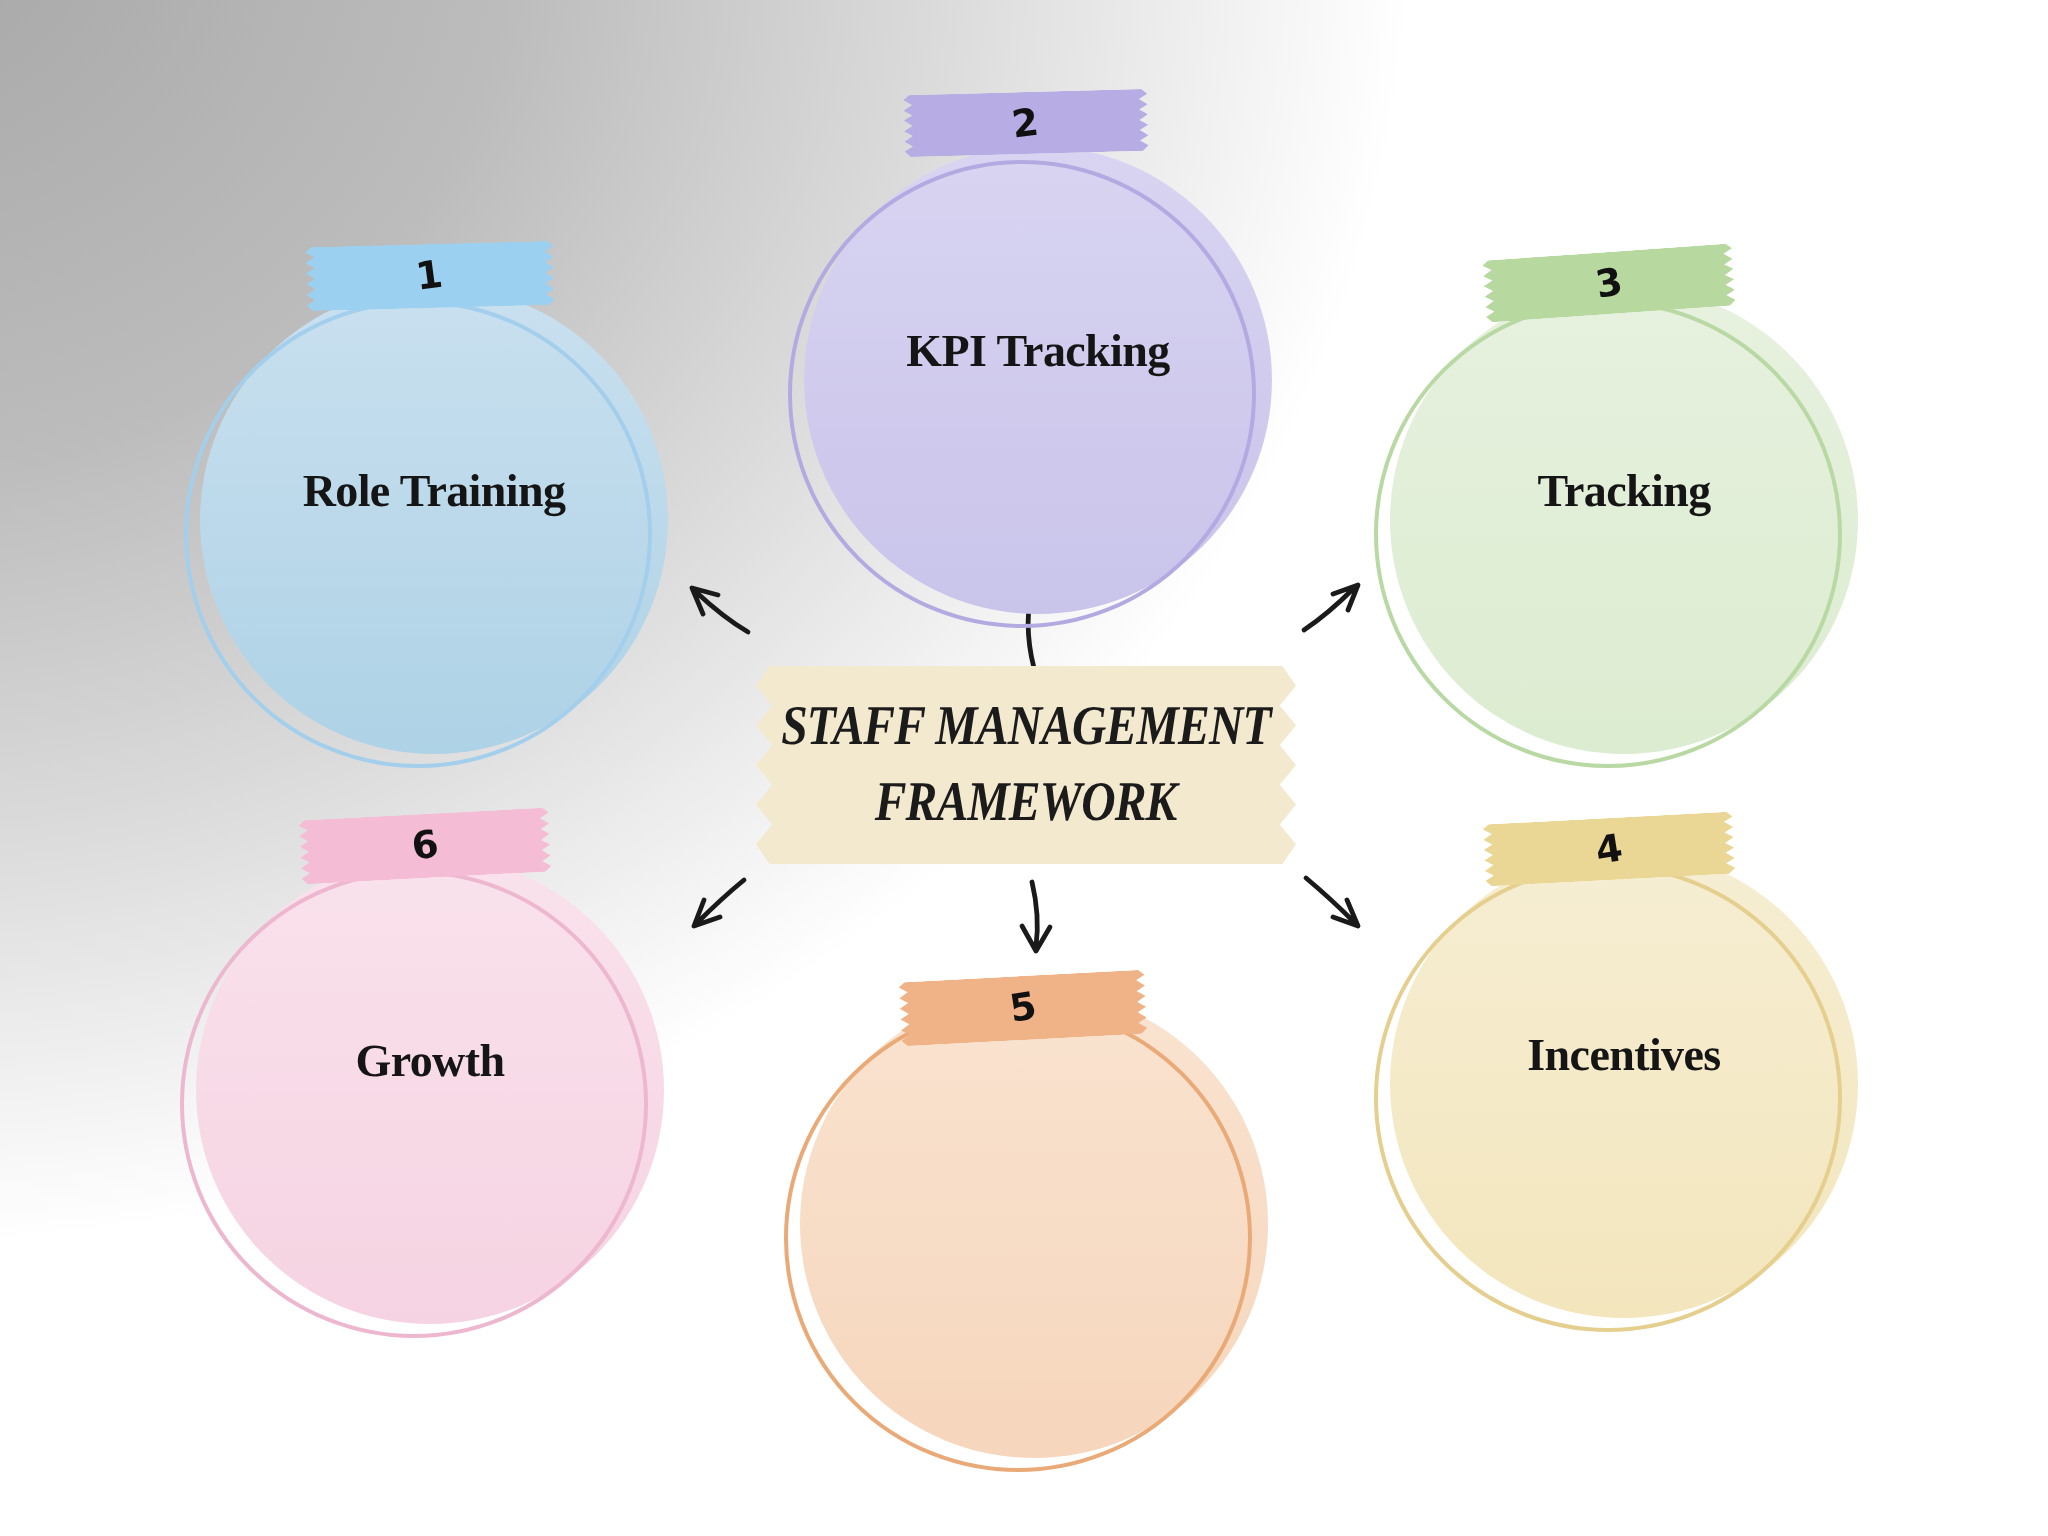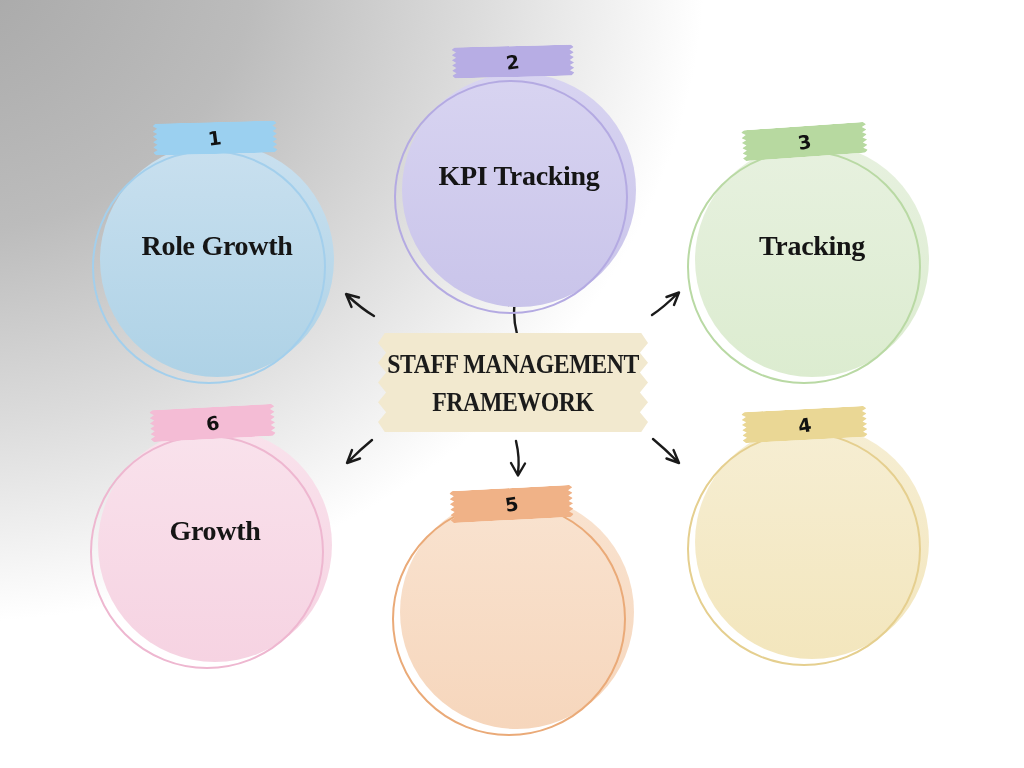--- a/index.html
+++ b/index.html
@@ -18,21 +18,21 @@
   .node .fill{
     position:absolute;inset:0;border-radius:50%;
     background:linear-gradient(180deg,var(--fill-top) 0%,var(--fill-bottom) 100%);
   }
   .node .ring{
     position:absolute;width:234px;height:234px;left:-8px;top:7px;
     border:2px solid var(--ring);border-radius:50%;box-sizing:border-box;
   }
   .node .label{
     position:absolute;left:0;top:44%;width:100%;transform:translateY(-50%);
-    text-align:center;font-weight:bold;font-size:28px;letter-spacing:-0.3px;color:#151515;
+    text-align:center;font-weight:bold;font-size:23px;letter-spacing:-0.3px;color:#151515;
   }
   .tape{
     position:absolute;display:flex;align-items:center;justify-content:center;
     background:var(--tape);
     clip-path:polygon(2.5% 0%,97.5% 0%,100% 8%,96.5% 16%,100% 25%,96.5% 33%,100% 41%,96.5% 50%,100% 58%,96.5% 66%,100% 75%,96.5% 83%,100% 91%,97.5% 100%,2.5% 100%,0% 91%,3.5% 83%,0% 75%,3.5% 66%,0% 58%,3.5% 50%,0% 41%,3.5% 33%,0% 25%,3.5% 16%,0% 8%);
   }
   .tape .num{
     font-family:"DejaVu Sans","Liberation Sans",sans-serif;
     font-weight:bold;font-size:19px;color:#111;transform:rotate(-6deg);
   }
@@ -73,21 +73,21 @@
   <path class="arrow" d="M517 334 Q512 315 515.5 295 M508.5 305 L515.5 293 L522.5 304" stroke="#1a1a1a"></path>
   <path class="arrow" d="M652 315 Q664 307 677 294 M666.5 297 L679 292.5 L674 305" stroke="#1a1a1a"></path>
   <path class="arrow" d="M372 440 Q361 449 349 461 M352 450 L347 463 L360 458.5" stroke="#1a1a1a"></path>
   <path class="arrow" d="M516 441 Q520 458 518 473 M511 463 L518 475.5 L525 463.5" stroke="#1a1a1a"></path>
   <path class="arrow" d="M653 439 Q665 449 677 461 M666.5 458.5 L679 463 L673.5 450" stroke="#1a1a1a"></path>
 </svg>
 
 <div class="node pos1" style="--tape: #9bd0f0; --fill-top: #c9e0ef; --fill-bottom: #aed2e6; --ring: #a3cfec;">
   <div class="fill"></div>
   <div class="ring"></div>
-  <span class="label">Role Growth</span>
+  <span class="label">Role Training</span>
   <div class="tape">
     <span class="num">1</span>
   </div>
 </div>
 
 <div class="node pos2" style="--tape: #b7ade4; --fill-top: #d8d4f1; --fill-bottom: #c9c4ea; --ring: #b4aae2;">
   <div class="fill"></div>
   <div class="ring"></div>
   <span class="label">KPI Tracking</span>
   <div class="tape">
@@ -100,20 +100,21 @@
   <div class="ring"></div>
   <span class="label">Tracking</span>
   <div class="tape">
     <span class="num">3</span>
   </div>
 </div>
 
 <div class="node pos4" style="--tape: #ead795; --fill-top: #f6eed3; --fill-bottom: #f3e6bd; --ring: #e5cf8f;">
   <div class="fill"></div>
   <div class="ring"></div>
+  <span class="label">Incentives</span>
   <div class="tape">
     <span class="num">4</span>
   </div>
 </div>
 
 <div class="node pos5" style="--tape: #f0b287; --fill-top: #f9e3d0; --fill-bottom: #f6d6bc; --ring: #eaaa78;">
   <div class="fill"></div>
   <div class="ring"></div>
   <div class="tape">
     <span class="num">5</span>
@@ -122,16 +123,16 @@
 
 <div class="node pos6" style="--tape: #f4bcd5; --fill-top: #f9e2ec; --fill-bottom: #f6d3e2; --ring: #eeb7d0;">
   <div class="fill"></div>
   <div class="ring"></div>
   <span class="label">Growth</span>
   <div class="tape">
     <span class="num">6</span>
   </div>
 </div>
 
-<div class="center-tape" style="background: rgb(242, 233, 207);">
+<div class="center-tape" style="background: rgb(242, 233, 207); font-style: italic;">
   <div class="title-line">STAFF MANAGEMENT</div>
   <div class="title-line">FRAMEWORK</div>
 </div>
 
 </body></html>

